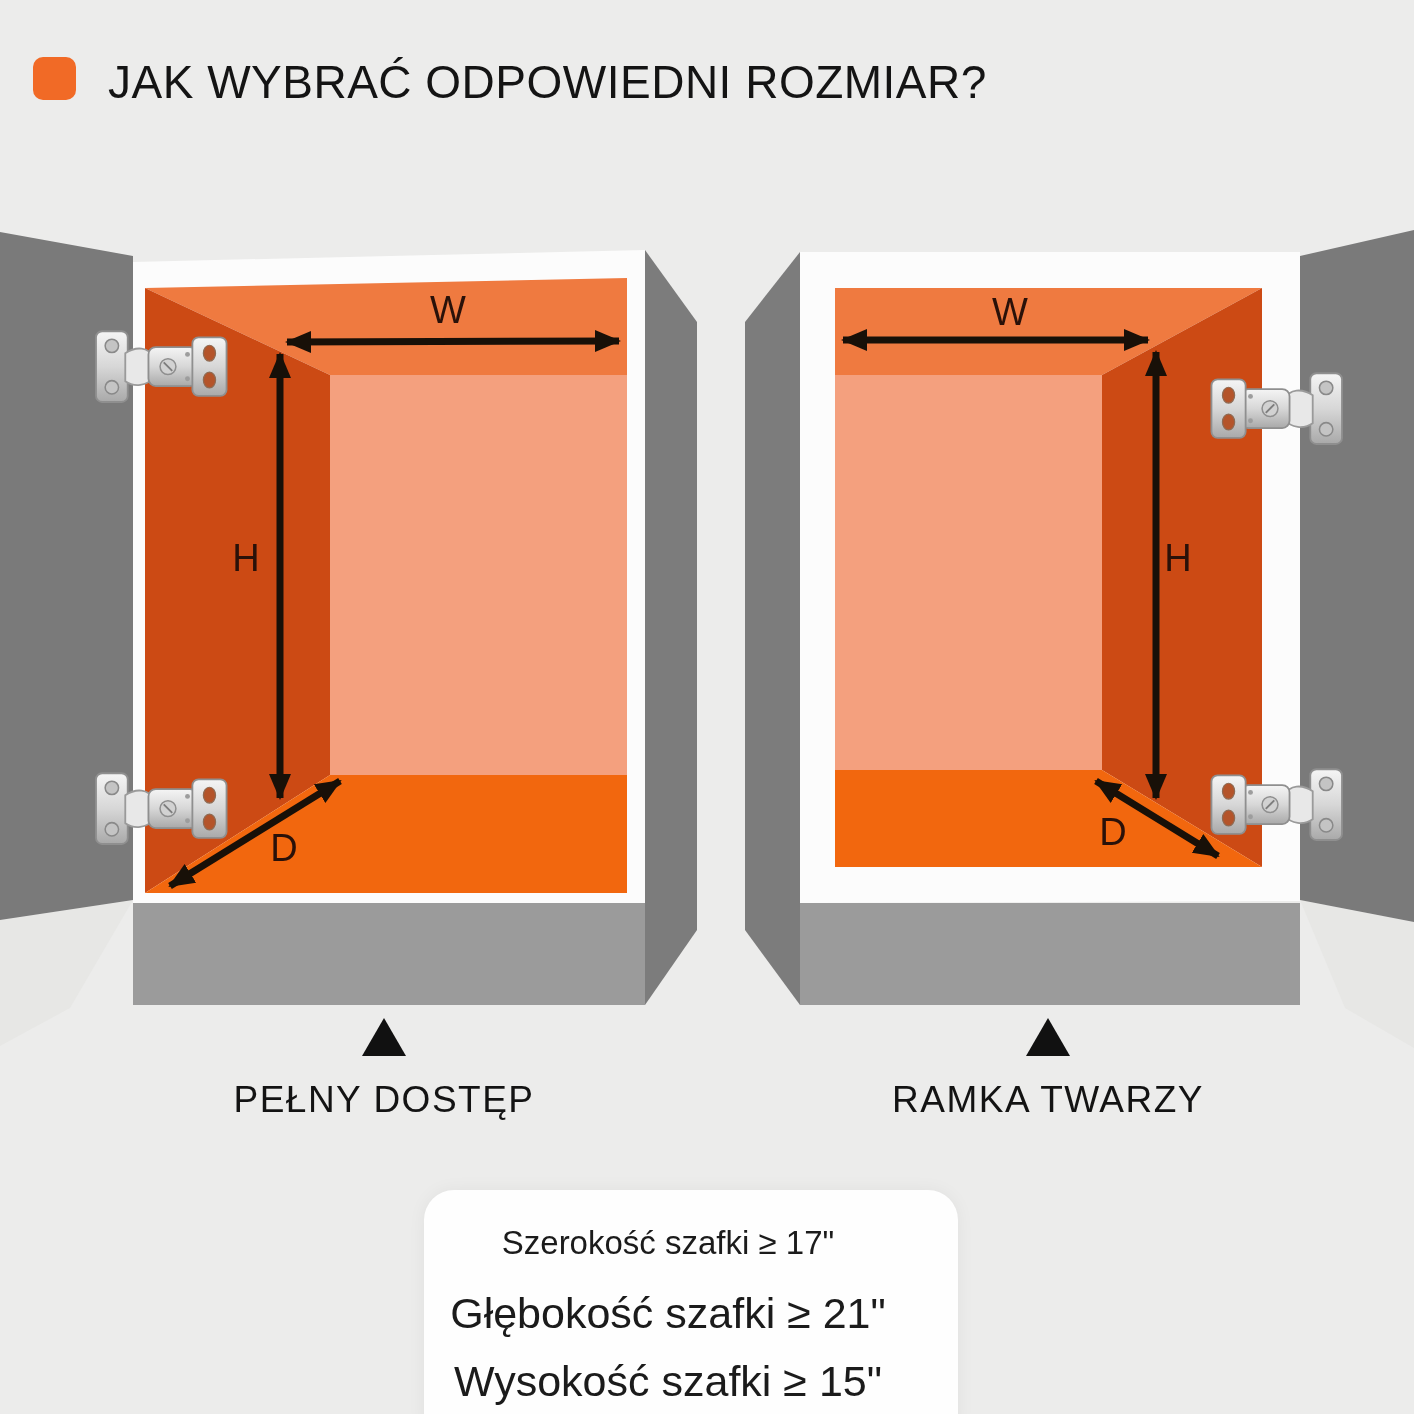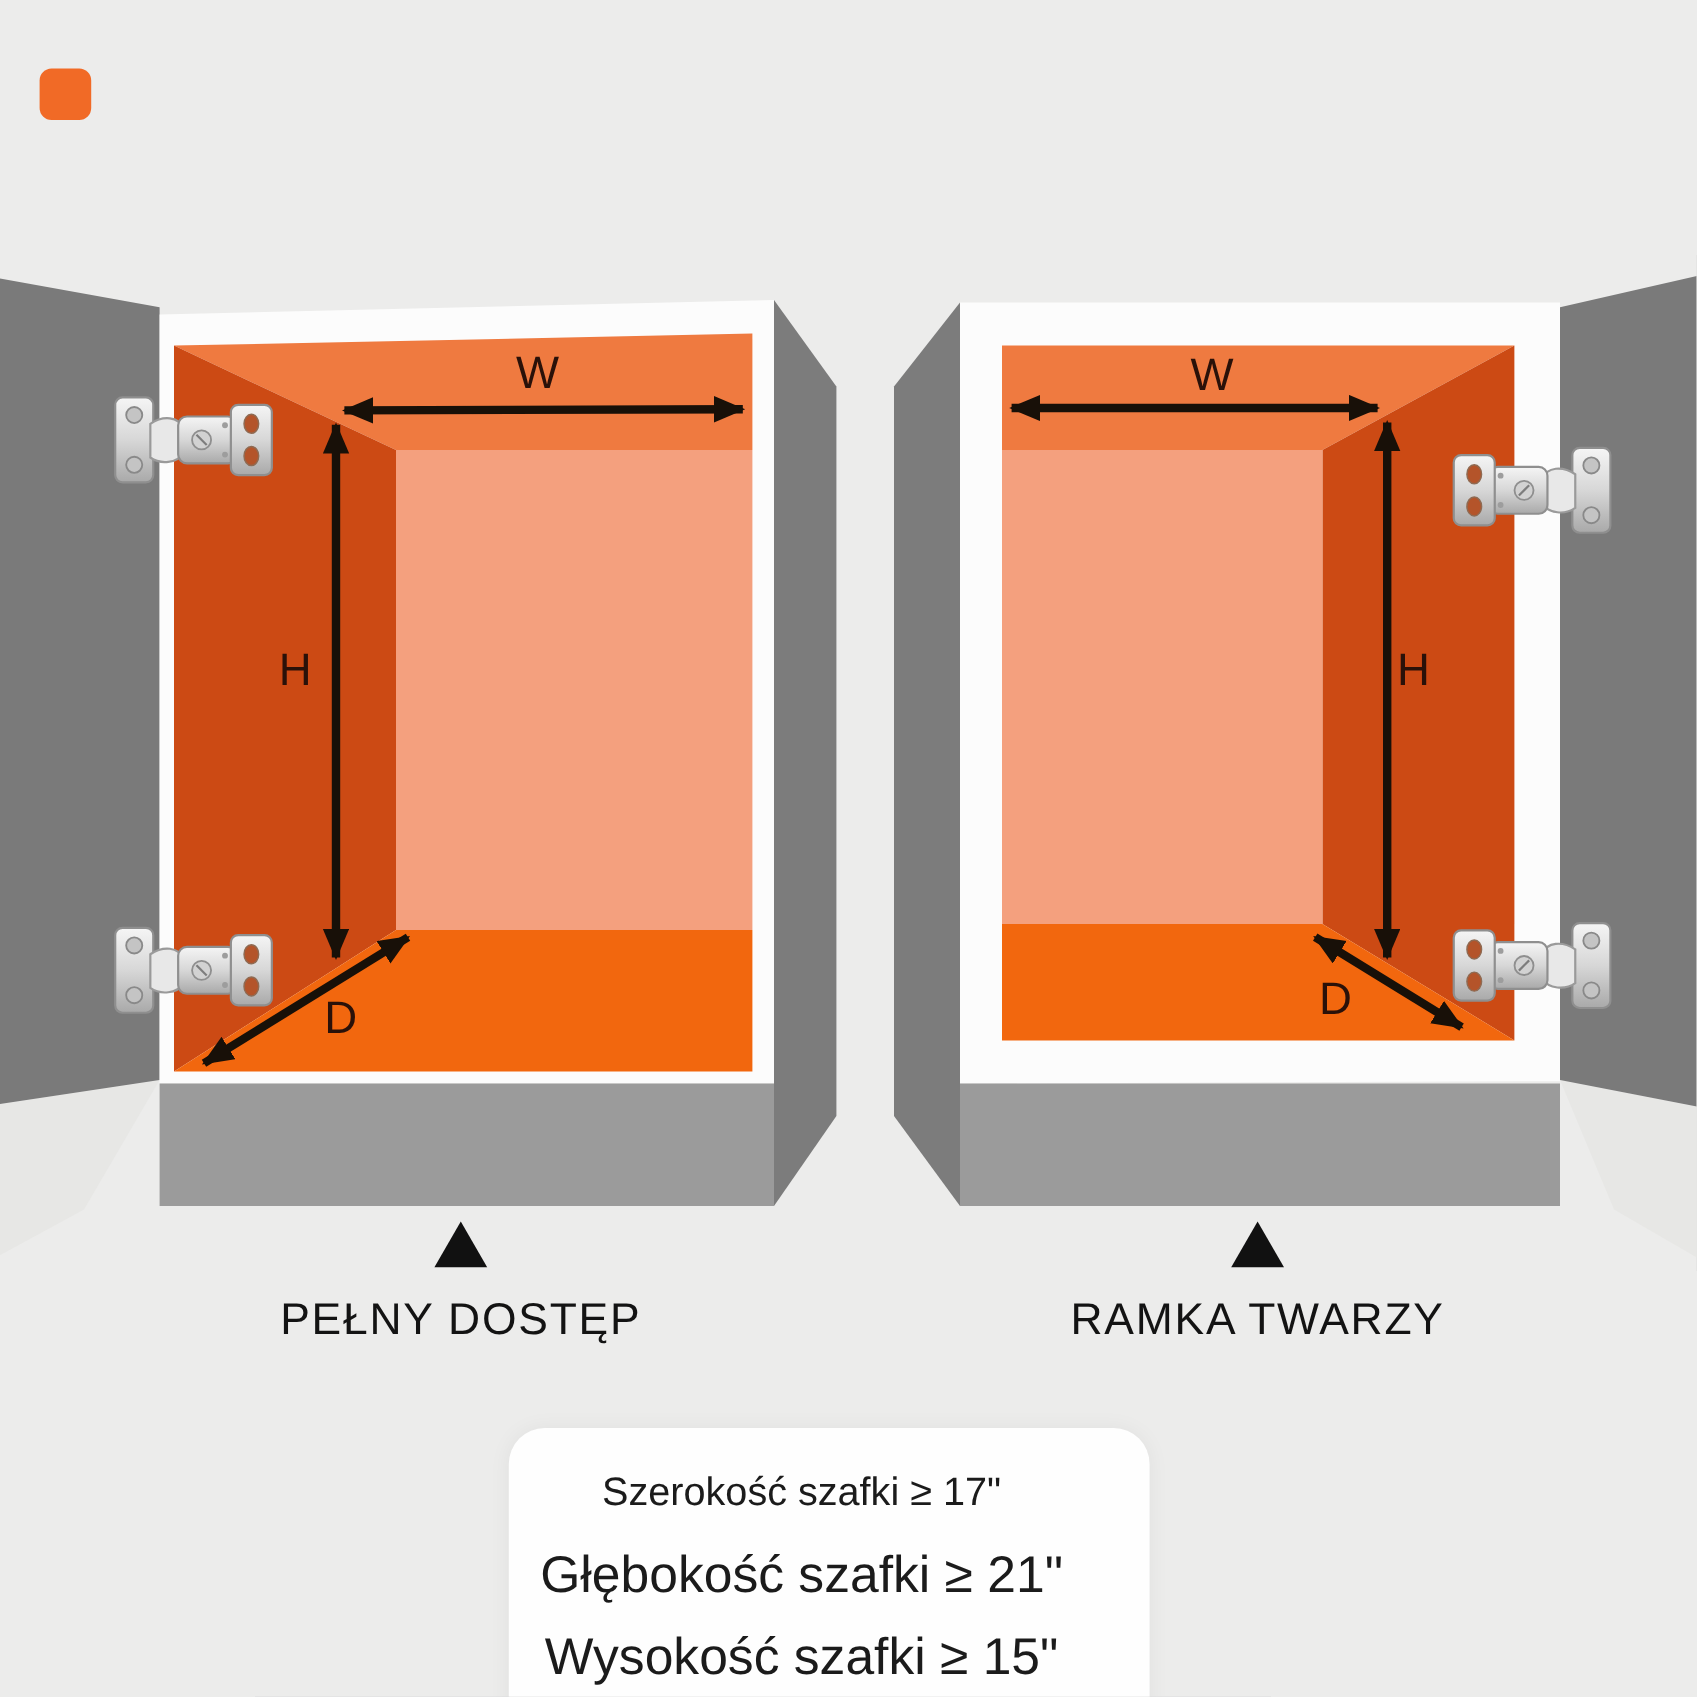--- a/index.html
+++ b/index.html
@@ -32,20 +32,21 @@
   .spec-line-2{margin:27px 0 0;font-size:43px;}
   .spec-line-3{margin:19px 0 0;font-size:43px;}
 </style>
 </head>
 <body>
 
 <div class="canvas">
 
   <div class="title-row">
     <span class="title-bullet"></span>
+    <h1 class="page-title">JAK WYBRAĆ ODPOWIEDNI ROZMIAR?</h1>
   </div>
 
   <svg width="1414" height="1414" viewBox="0 0 1414 1414">
     <defs>
       <linearGradient id="sg" x1="0" y1="0" x2="0" y2="1">
         <stop offset="0" stop-color="#f5f5f5"></stop>
         <stop offset="0.5" stop-color="#d7d7d7"></stop>
         <stop offset="1" stop-color="#a9a9a9"></stop>
       </linearGradient>
       <marker id="ah" markerUnits="userSpaceOnUse" markerWidth="28" markerHeight="24" refX="24" refY="11" orient="auto-start-reverse">

